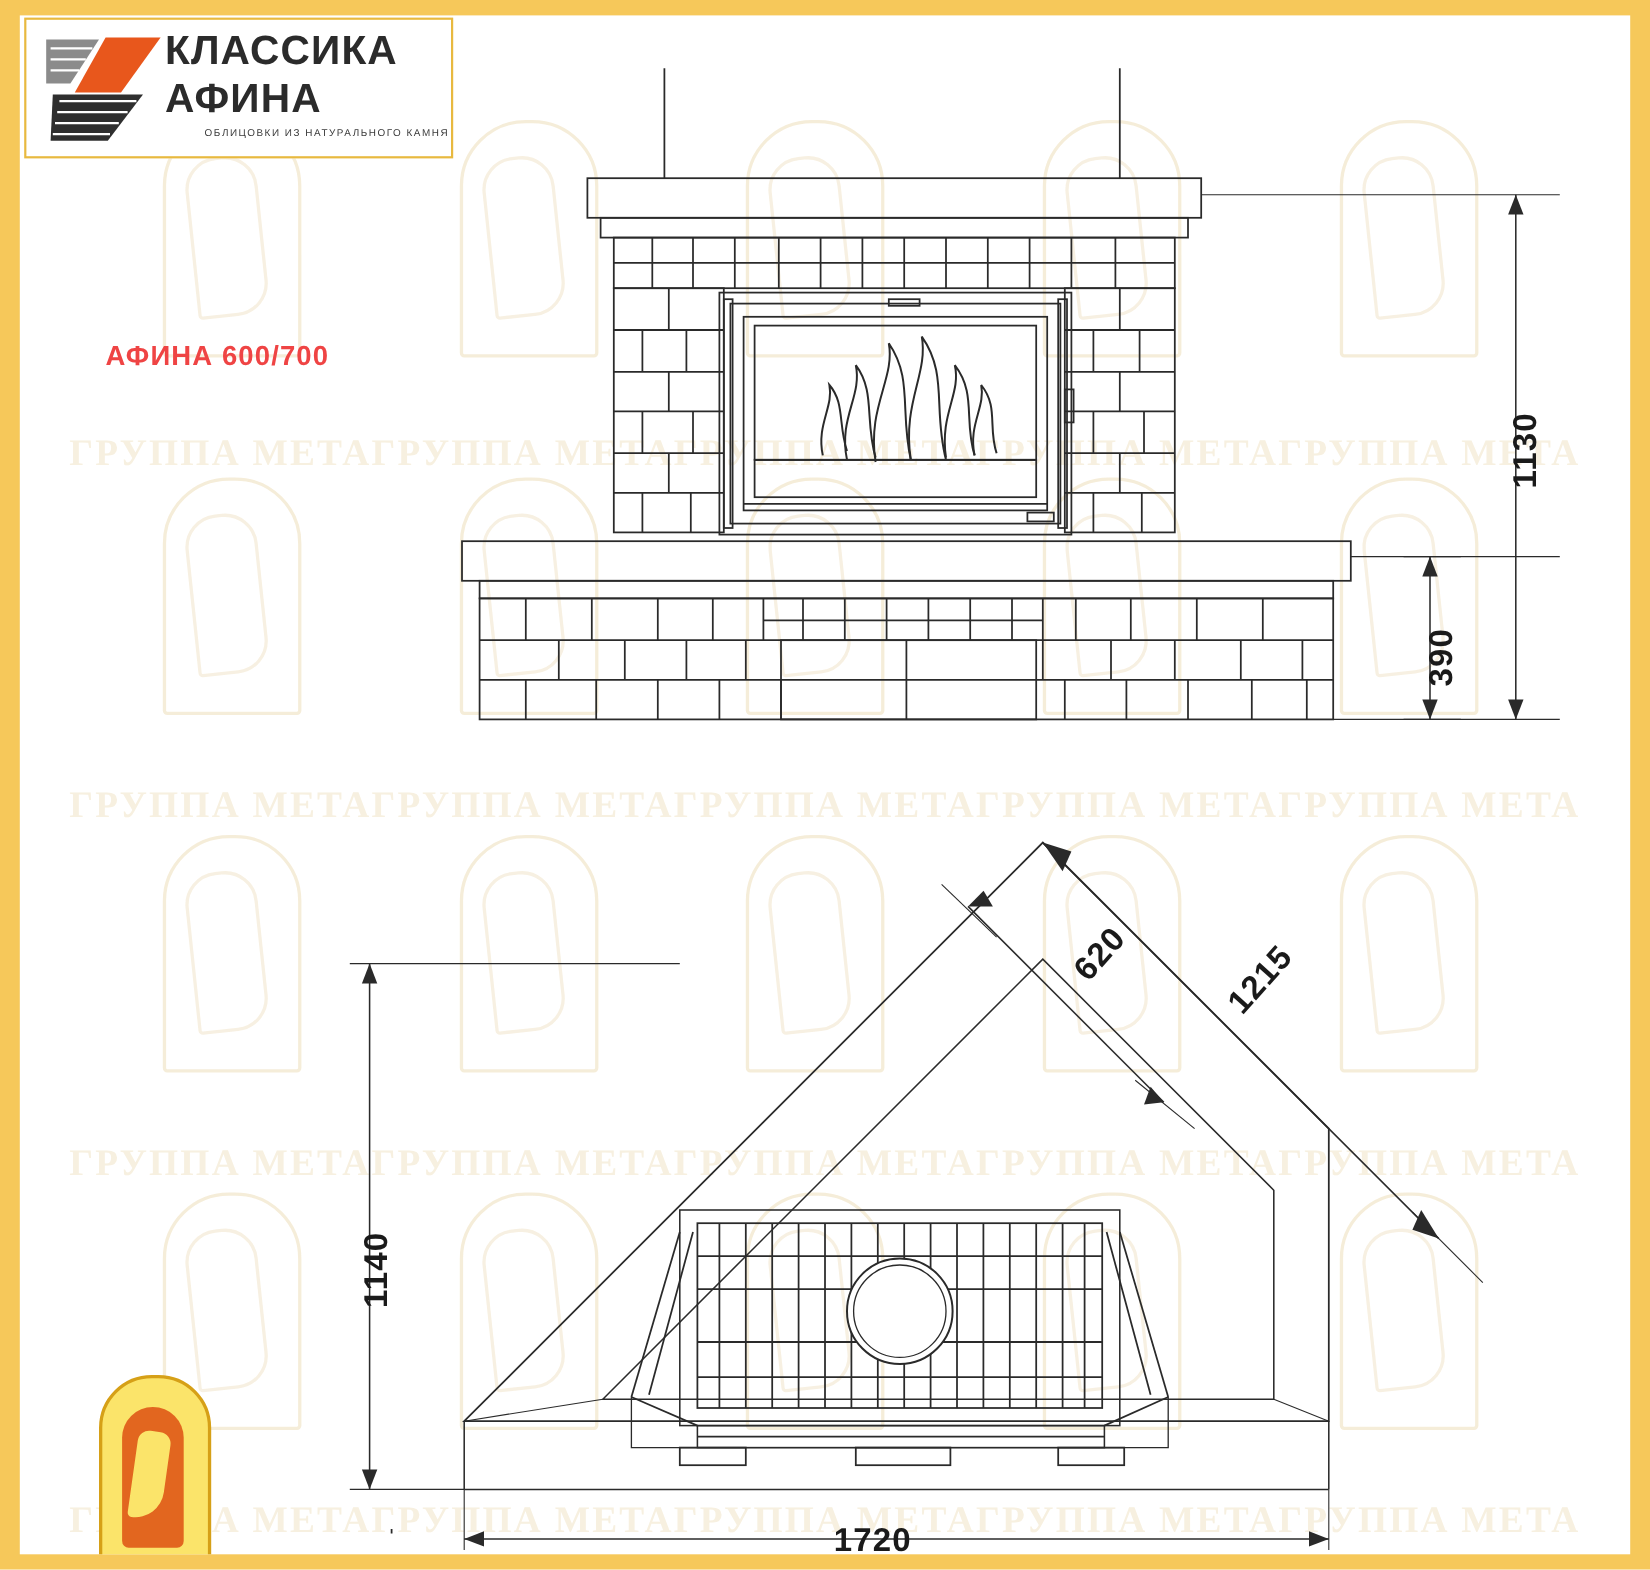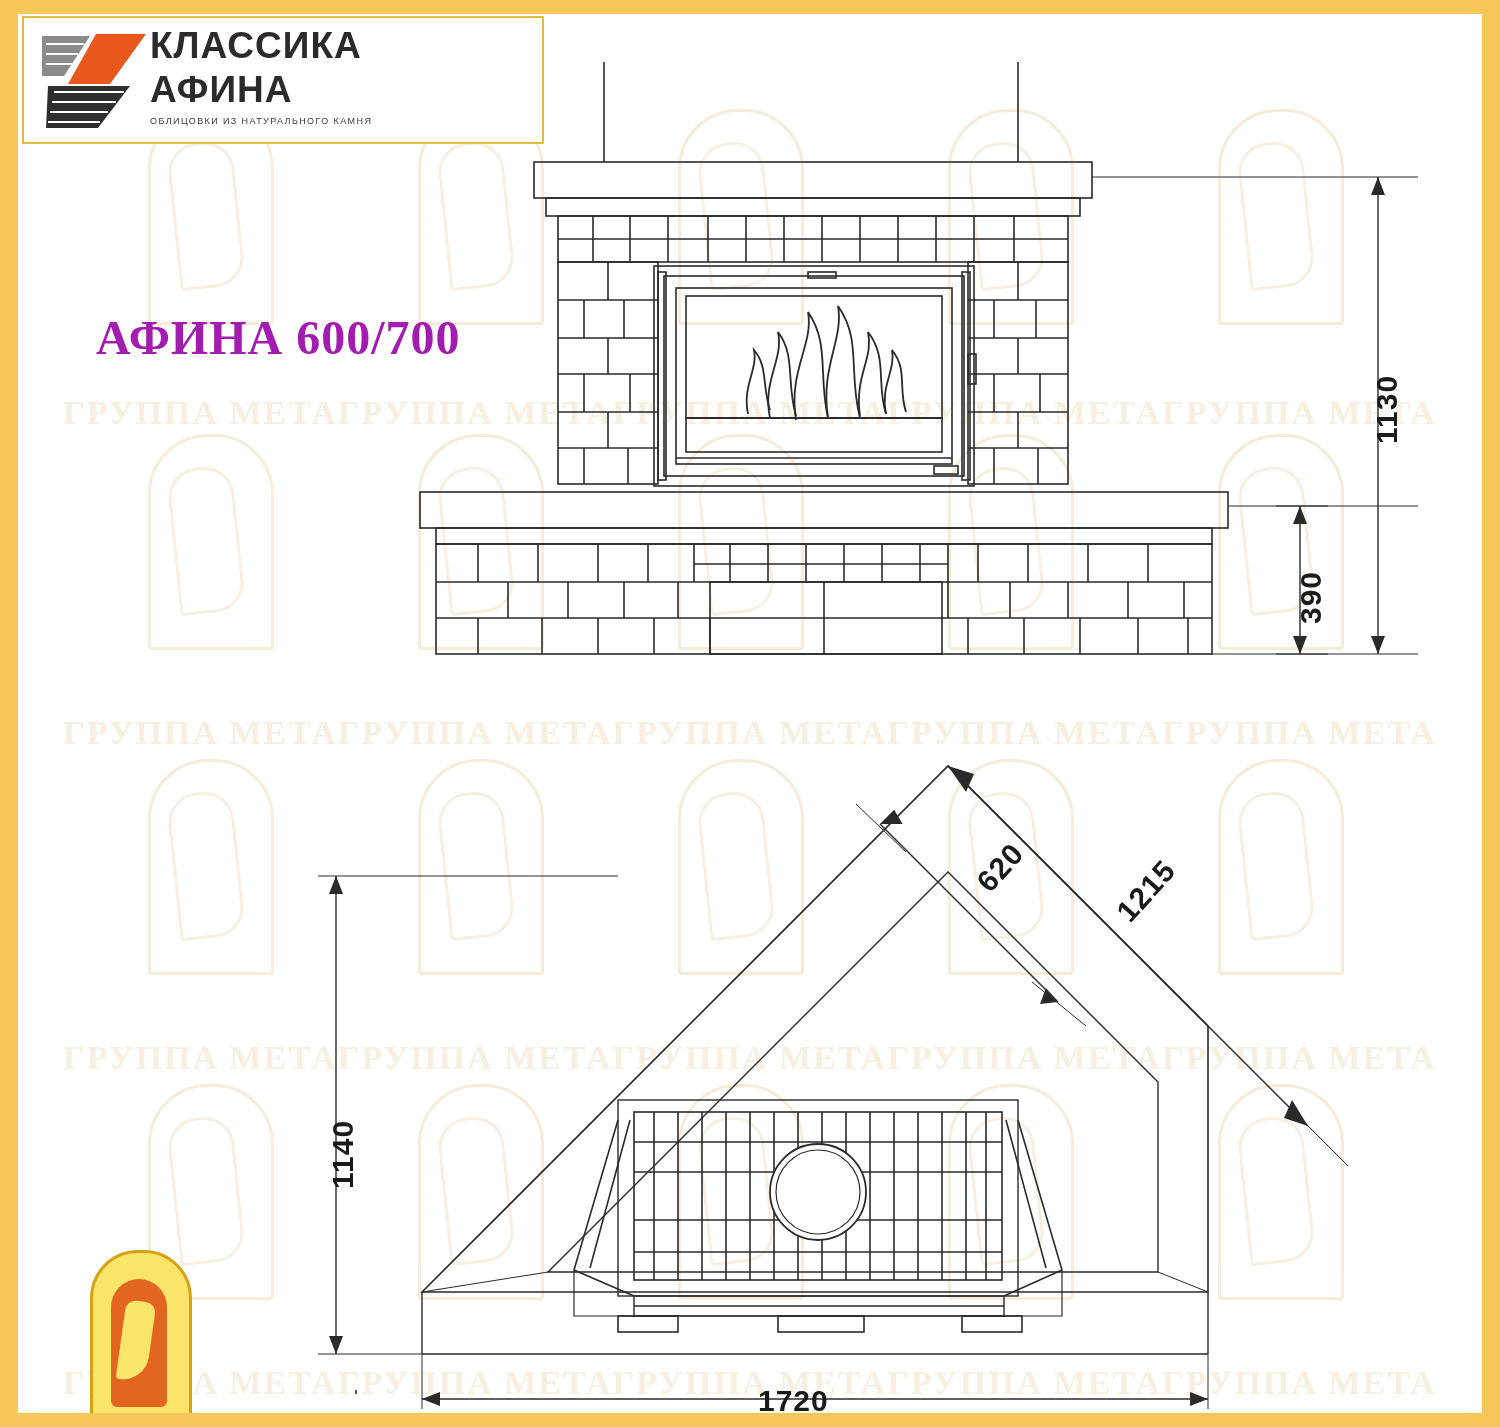--- a/index.html
+++ b/index.html
@@ -62,21 +62,21 @@
     font-weight: 700;
     letter-spacing: 2px;
     color: #f7f0e0;
     white-space: nowrap;
   }
   
   #logo-box {
     position: absolute;
     left: 4px;
     top: 2px;
-    width: 522px;
+    width: 390px;
     height: 128px;
     background: #ffffff;
     border: 2px solid #e8b93f;
     box-sizing: border-box;
   }
   #logo-mark {
     position: absolute;
     left: 14px;
     top: 10px;
     width: 115px;
@@ -95,30 +95,31 @@
     font-size: 37px;
     letter-spacing: 1px;
     line-height: 44px;
   }
   .lg-sub {
     font-family: "Liberation Sans", sans-serif;
     font-size: 9px;
     letter-spacing: 1.4px;
     color: #3a3a3a;
     margin-top: 4px;
+    margin-left: 36px;
   }
   
   #model-title {
     position: absolute;
     left: 78px;
     top: 296px;
-    font-family: Liberation Serif, serif;
+    font-family: Liberation Sans, sans-serif;
     font-weight: 700;
-    font-size: 48px;
-    color: #a21caf;
+    font-size: 25px;
+    color: #ef4444;
     letter-spacing: 1px;
   }
   
   #drawing {
     position: absolute;
     left: 0;
     top: 0;
   }
   
   .dim {

